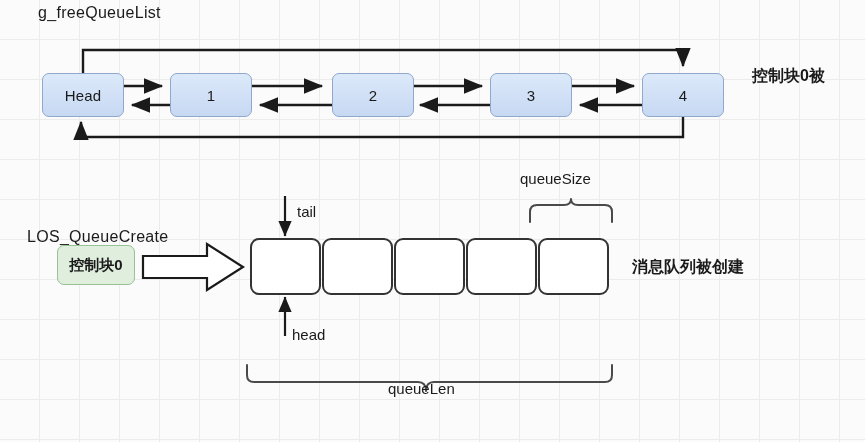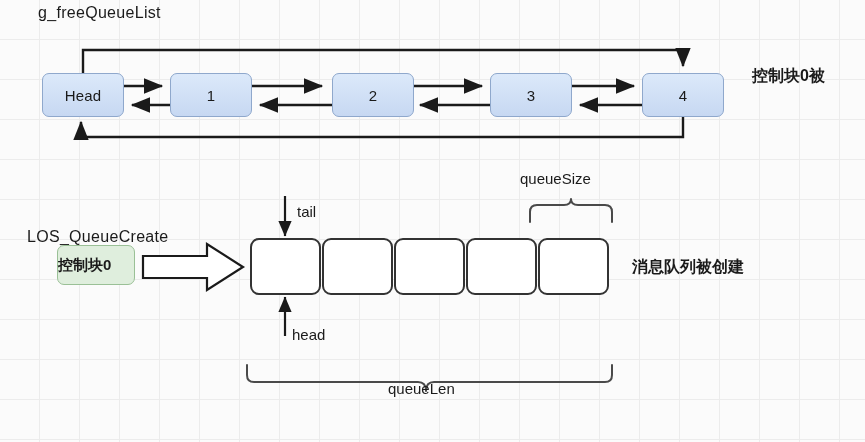--- a/index.html
+++ b/index.html
@@ -41,20 +41,21 @@
     letter-spacing: 0.2px;
   }
   .ctrl-box {
     position: absolute;
     box-sizing: border-box;
     background: #dfeedd;
     border: 1px solid #9ac096;
     border-radius: 7px;
     display: flex;
     align-items: center;
+    justify-content: center;
     font-size: 15px;
     font-weight: bold;
     color: #1a1a1a;
   }
   .cell {
     position: absolute;
     box-sizing: border-box;
     background: #ffffff;
     border: 2px solid #333333;
     border-radius: 9px;

